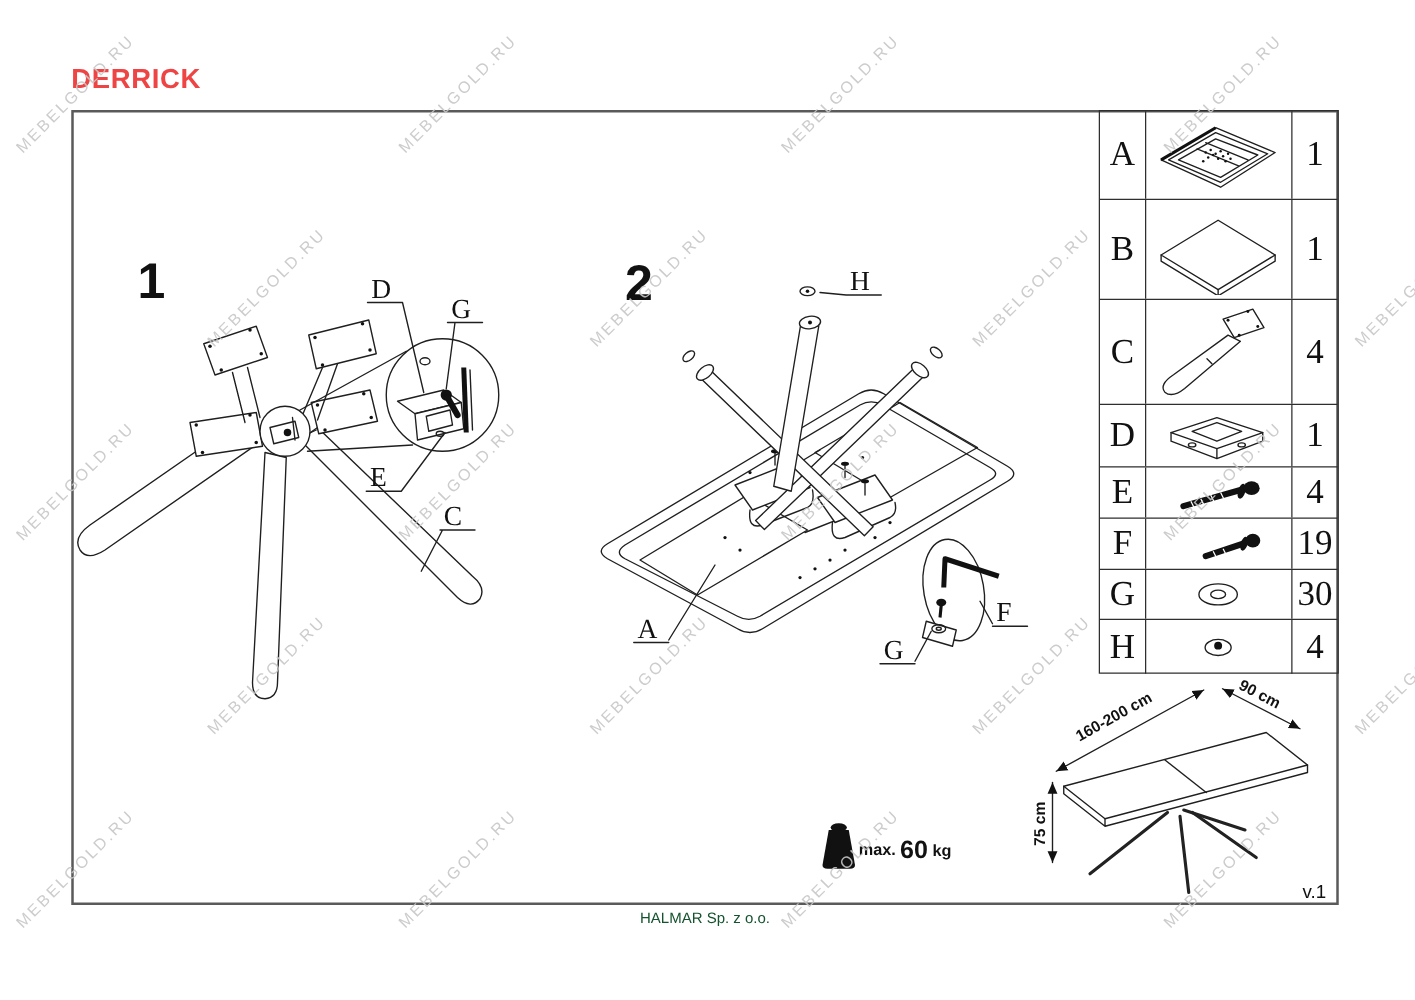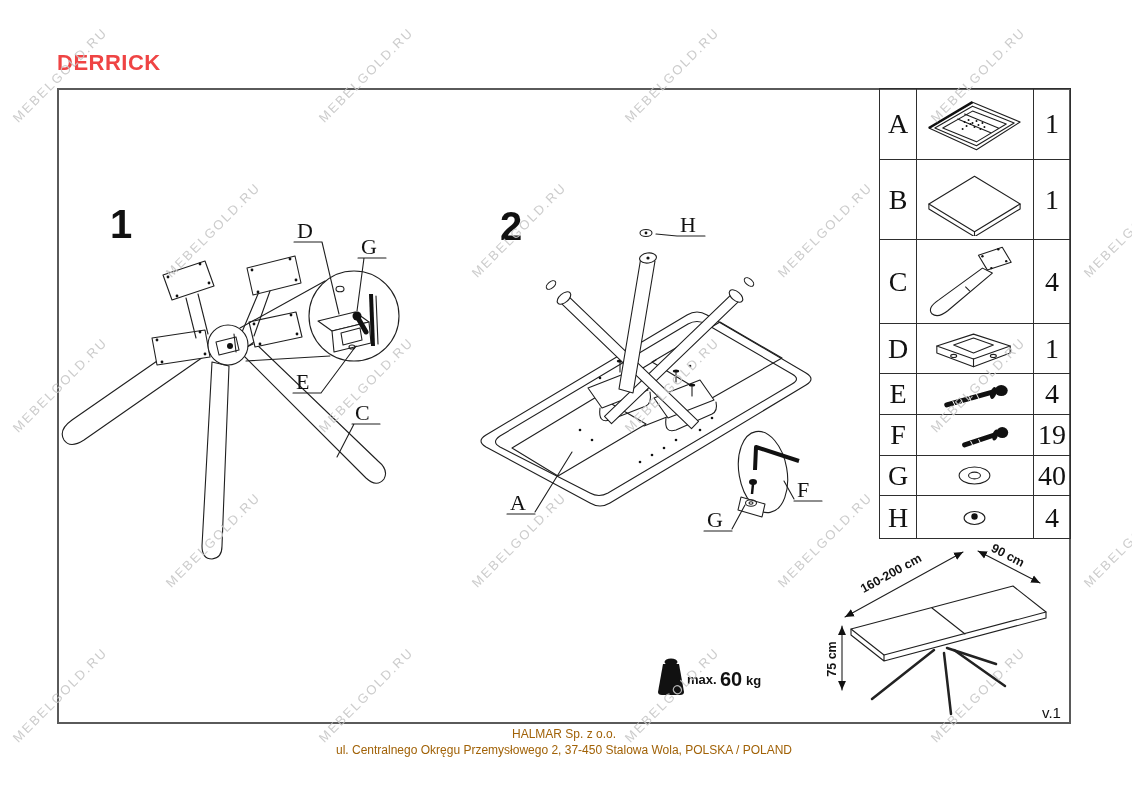--- a/index.html
+++ b/index.html
@@ -22,21 +22,21 @@
   .pt-row{display:grid;grid-template-columns:37px 1fr 37px;box-sizing:border-box;
           border-bottom:1px solid #2e2e2e;}
   .pt-row:last-child{border-bottom:none;}
   .pt-letter,.pt-qty{display:flex;align-items:center;justify-content:center;
           font-family:"Liberation Serif",serif;font-size:28px;color:#111;}
   .pt-letter{border-right:1px solid #2e2e2e;}
   .pt-qty{border-left:1px solid #2e2e2e;}
   .pt-icon{display:flex;align-items:center;justify-content:center;overflow:hidden;}
   
   .footer{position:absolute;left:57px;top:727px;width:1014px;text-align:center;z-index:2;
-          font-size:12px;line-height:15.5px;color:#a16207;}
+          font-size:12px;line-height:15.5px;color:#14532d;}
   
   .ln{fill:none;stroke:#1f1f1f;stroke-width:1.1;stroke-linejoin:round;stroke-linecap:round;}
   .w{fill:#fff;stroke:#1f1f1f;stroke-width:1.1;stroke-linejoin:round;}
   .blk{fill:#111;stroke:none;}
   .lbl{font-family:"Liberation Serif",serif;font-size:22px;fill:#111;}
   .stepnum{font-family:"Liberation Sans",sans-serif;font-weight:bold;font-size:40px;fill:#111;}
   .dimlbl{font-family:"Liberation Sans",sans-serif;font-weight:bold;font-size:12.5px;fill:#111;}
   .vtext{font-family:"Liberation Sans",sans-serif;font-size:15px;fill:#111;}
   .wlbl{font-family:"Liberation Sans",sans-serif;font-weight:bold;font-size:13px;fill:#111;}
   .wval{font-family:"Liberation Sans",sans-serif;font-weight:bold;font-size:20px;fill:#111;}
@@ -342,35 +342,34 @@
       </div>
 
       <div class="pt-row" style="height:40px">
         <div class="pt-letter">G</div>
         <div class="pt-icon">
           <svg width="117" height="33" viewBox="0 0 117 33">
             <ellipse class="ln" cx="58" cy="16.5" rx="15.5" ry="8.5" stroke-width="1.3"></ellipse>
             <ellipse class="ln" cx="58" cy="16.5" rx="6" ry="3.4"></ellipse>
           </svg>
         </div>
-        <div class="pt-qty">40</div>
+        <div class="pt-qty">30</div>
       </div>
 
       <div class="pt-row" style="height:43px">
         <div class="pt-letter">H</div>
         <div class="pt-icon">
           <svg width="117" height="37" viewBox="0 0 117 37">
             <ellipse class="ln" cx="58" cy="19" rx="10.5" ry="6.5"></ellipse>
             <circle class="blk" cx="58" cy="17.5" r="3.2"></circle>
           </svg>
         </div>
         <div class="pt-qty">4</div>
       </div>
 
     </div>
   </div>
 
   <div class="footer">
     <div>HALMAR Sp. z o.o.</div>
-    <div>ul. Centralnego Okręgu Przemysłowego 2, 37-450 Stalowa Wola, POLSKA / POLAND</div>
   </div>
 
 </div>
 
 </body></html>

